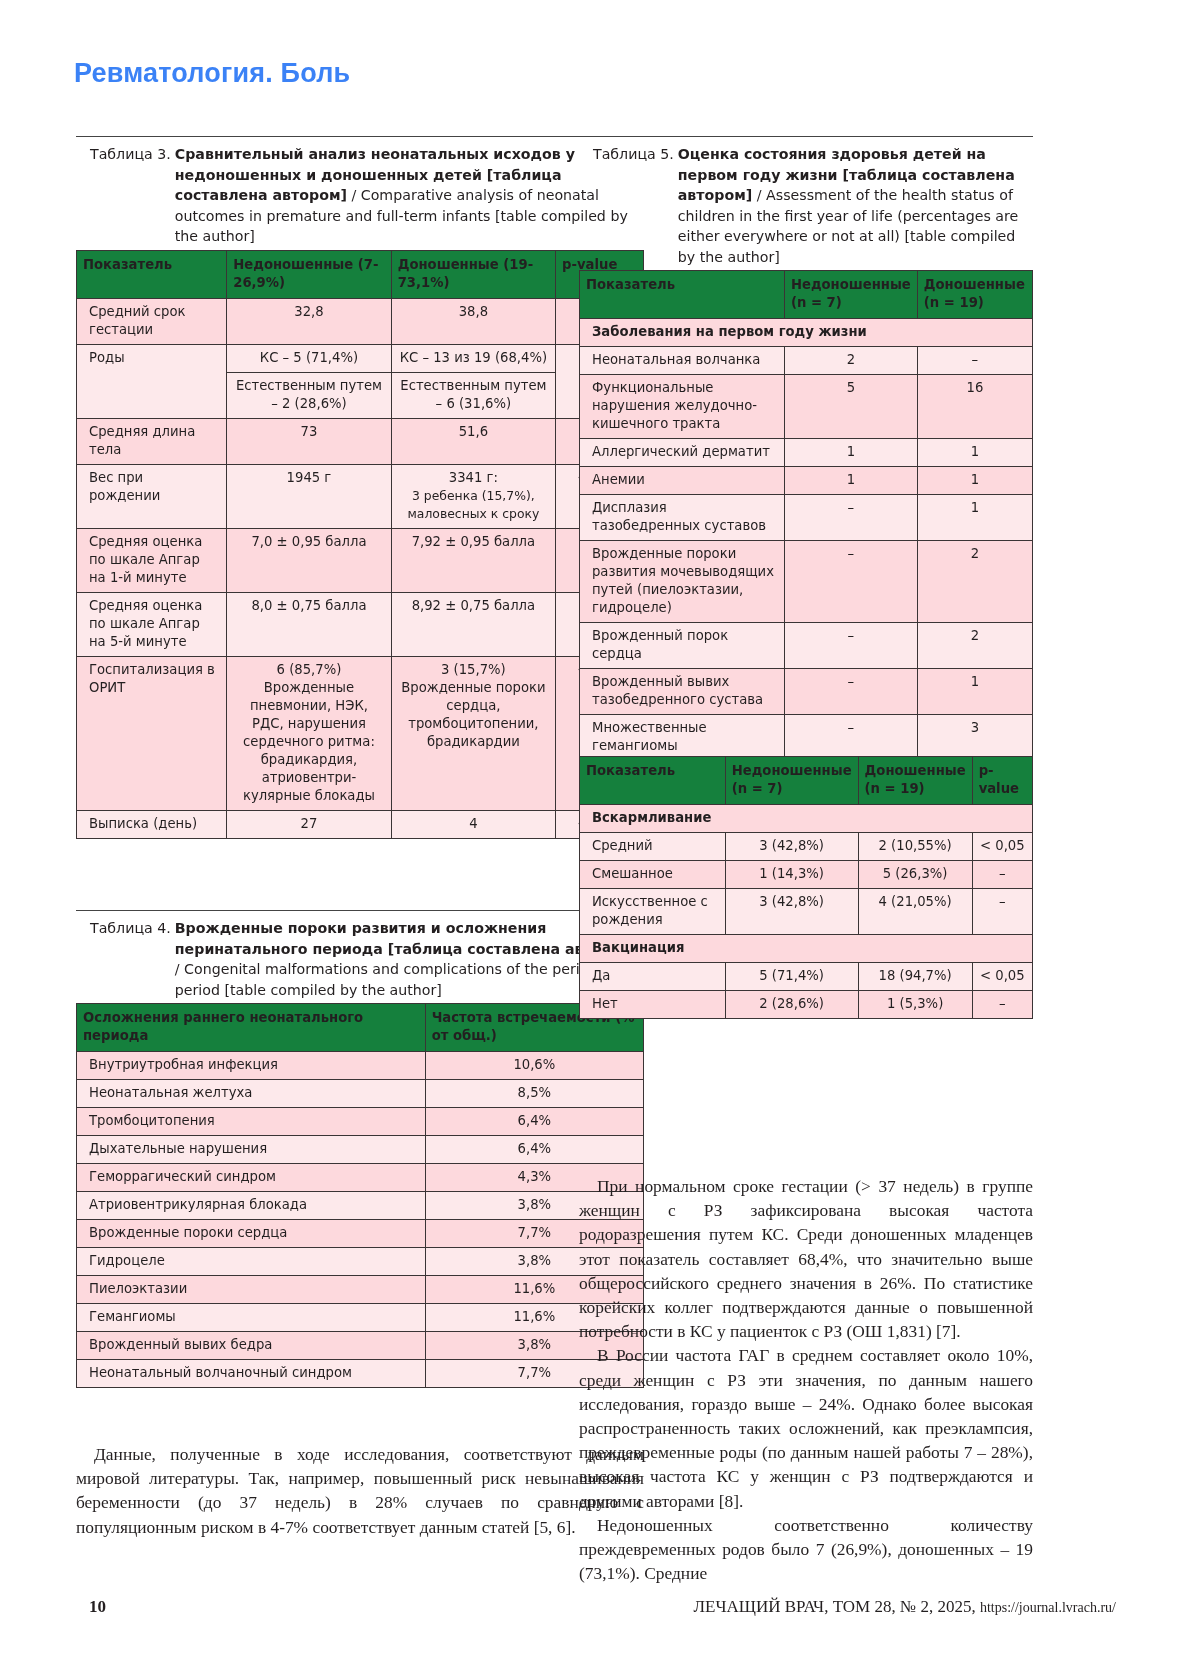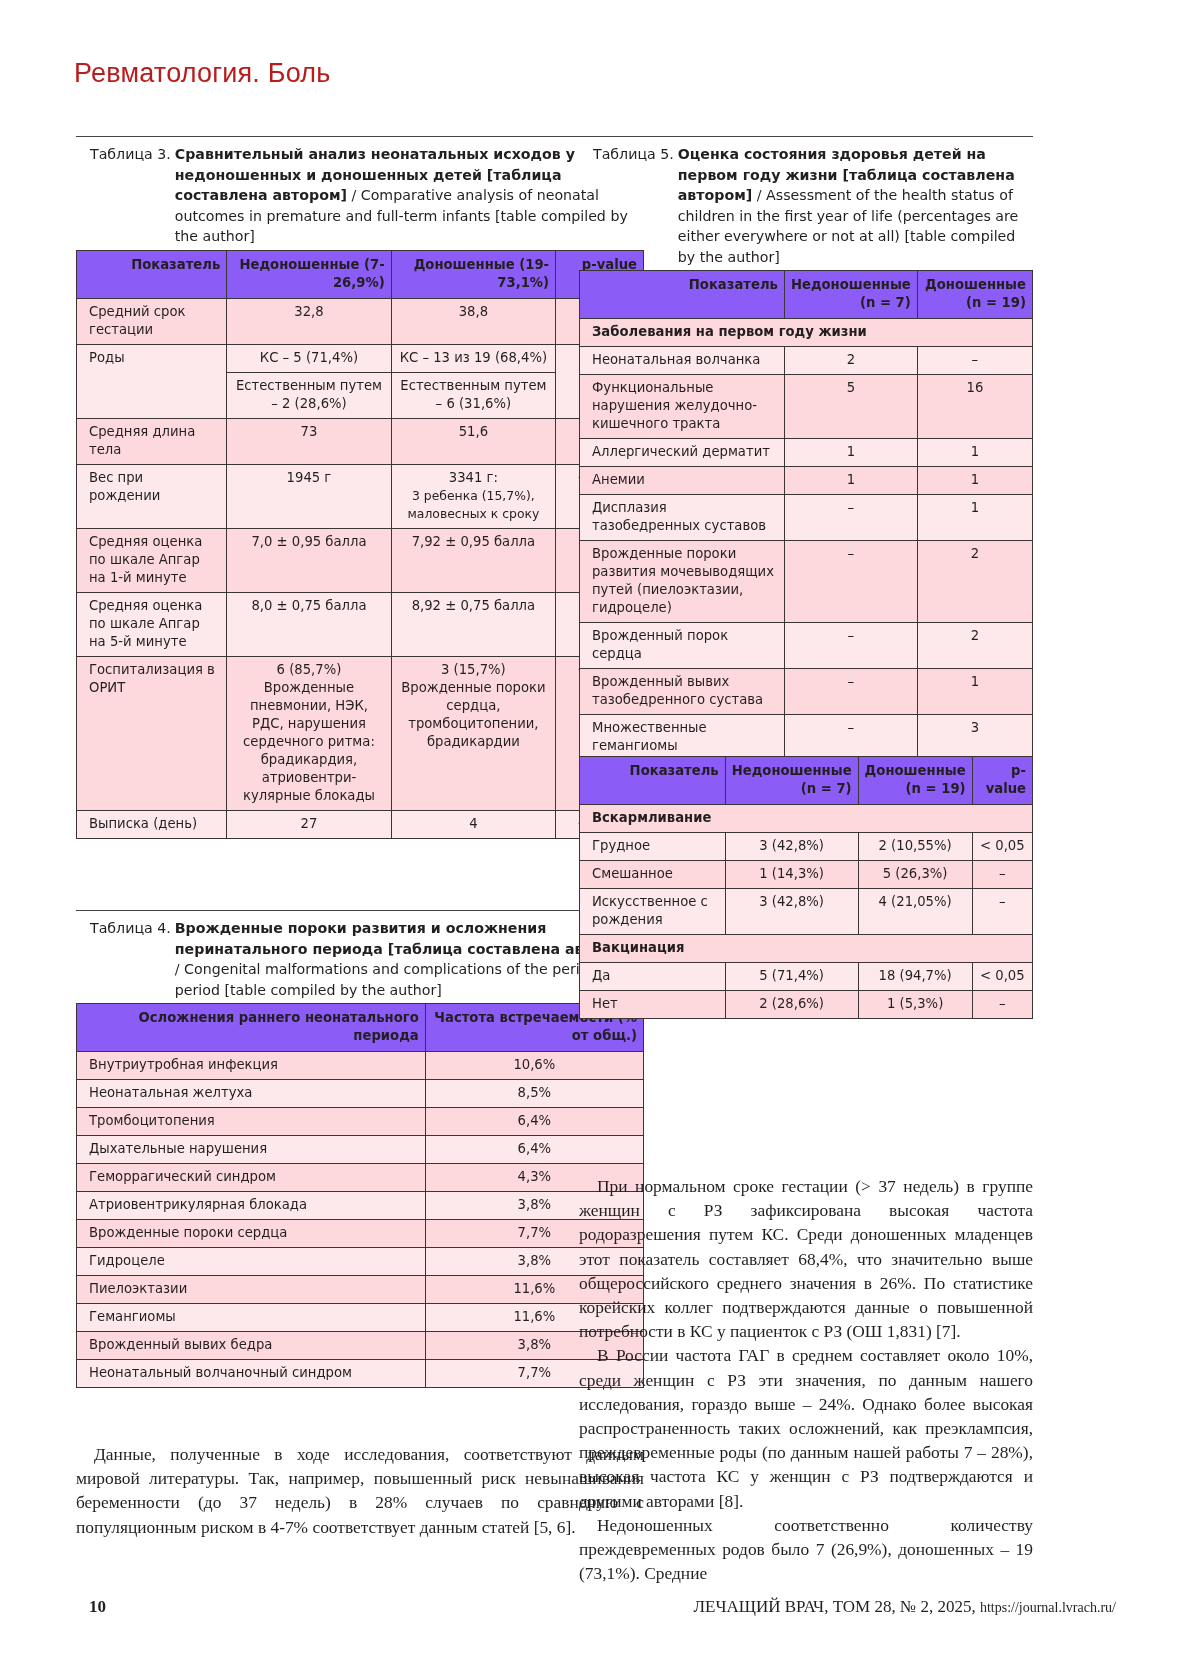--- a/index.html
+++ b/index.html
@@ -1,20 +1,20 @@
 <!DOCTYPE html>
 <html><head>
 <meta charset="utf-8">
 <style>
   html, body { margin: 0; padding: 0; background: #ffffff; }
   body { width: 1200px; height: 1656px; position: relative; overflow: hidden; color: #231f20; }
   .section-title {
     position: absolute; left: 74px; top: 58px;
-    font-family: "Liberation Sans", sans-serif; font-weight: normal;
-    font-size: 27px; color: #b91c1c; letter-spacing: 0.2px;
+    font-family: "Liberation Sans", sans-serif; font-weight: bold;
+    font-size: 27px; color: #3b82f6; letter-spacing: 0.2px;
   }
   .col { position: absolute; }
   .col-left { left: 76px; width: 568px; }
   .col-right { left: 579px; width: 454px; }
 
   .caption {
     border-top: 1.5px solid #444;
     font-family: "DejaVu Sans", sans-serif; font-size: 14.2px; line-height: 20.5px;
     color: #231f20; padding: 7px 0 3px 14px; display: flex;
   }
@@ -22,21 +22,21 @@
   .caption .cap-body b { font-weight: bold; }
 
   table.t {
     width: 100%; border-collapse: collapse;
     font-family: "DejaVu Sans", sans-serif; font-size: 13.2px; line-height: 18px;
     color: #231f20;
   }
   table.t th, table.t td {
     border: 1.5px solid #3a3435; padding: 4px 8px 5px 12px; vertical-align: top;
   }
-  table.t th { background: #8b5cf6; font-weight: bold; text-align: right; padding: 5px 6px 6px 6px; }
+  table.t th { background: #15803d; font-weight: bold; text-align: left; padding: 5px 6px 6px 6px; }
   table.t td.c { text-align: center; padding-left: 6px; padding-right: 6px; }
   table.t tr.odd td { background: #fdd9dd; }
   table.t tr.even td { background: #fde9eb; }
   table.t tr.group td { background: #fdd9dd; font-weight: bold; }
 
   .body-text {
     font-family: "Liberation Serif", serif; font-size: 17.4px; line-height: 24.2px;
     text-align: justify; color: #231f20; margin: 0;
   }
   .body-text p { margin: 0; text-indent: 18px; }
@@ -282,21 +282,21 @@
         <tr>
       <th>Показатель</th>
       <th>Недоношенные (n = 7)</th>
       <th>Доношенные (n = 19)</th>
       <th>p-value</th>
     </tr>
     <tr class="group">
           <td colspan="4">Вскармливание</td>
         </tr>
     <tr class="even">
-          <td>Грудное</td>
+          <td>Средний</td>
           <td class="c">3 (42,8%)</td>
           <td class="c">2 (10,55%)</td>
           <td class="c">&lt; 0,05</td>
         </tr>
     <tr class="odd">
           <td>Смешанное</td>
           <td class="c">1 (14,3%)</td>
           <td class="c">5 (26,3%)</td>
           <td class="c">–</td>
         </tr>

